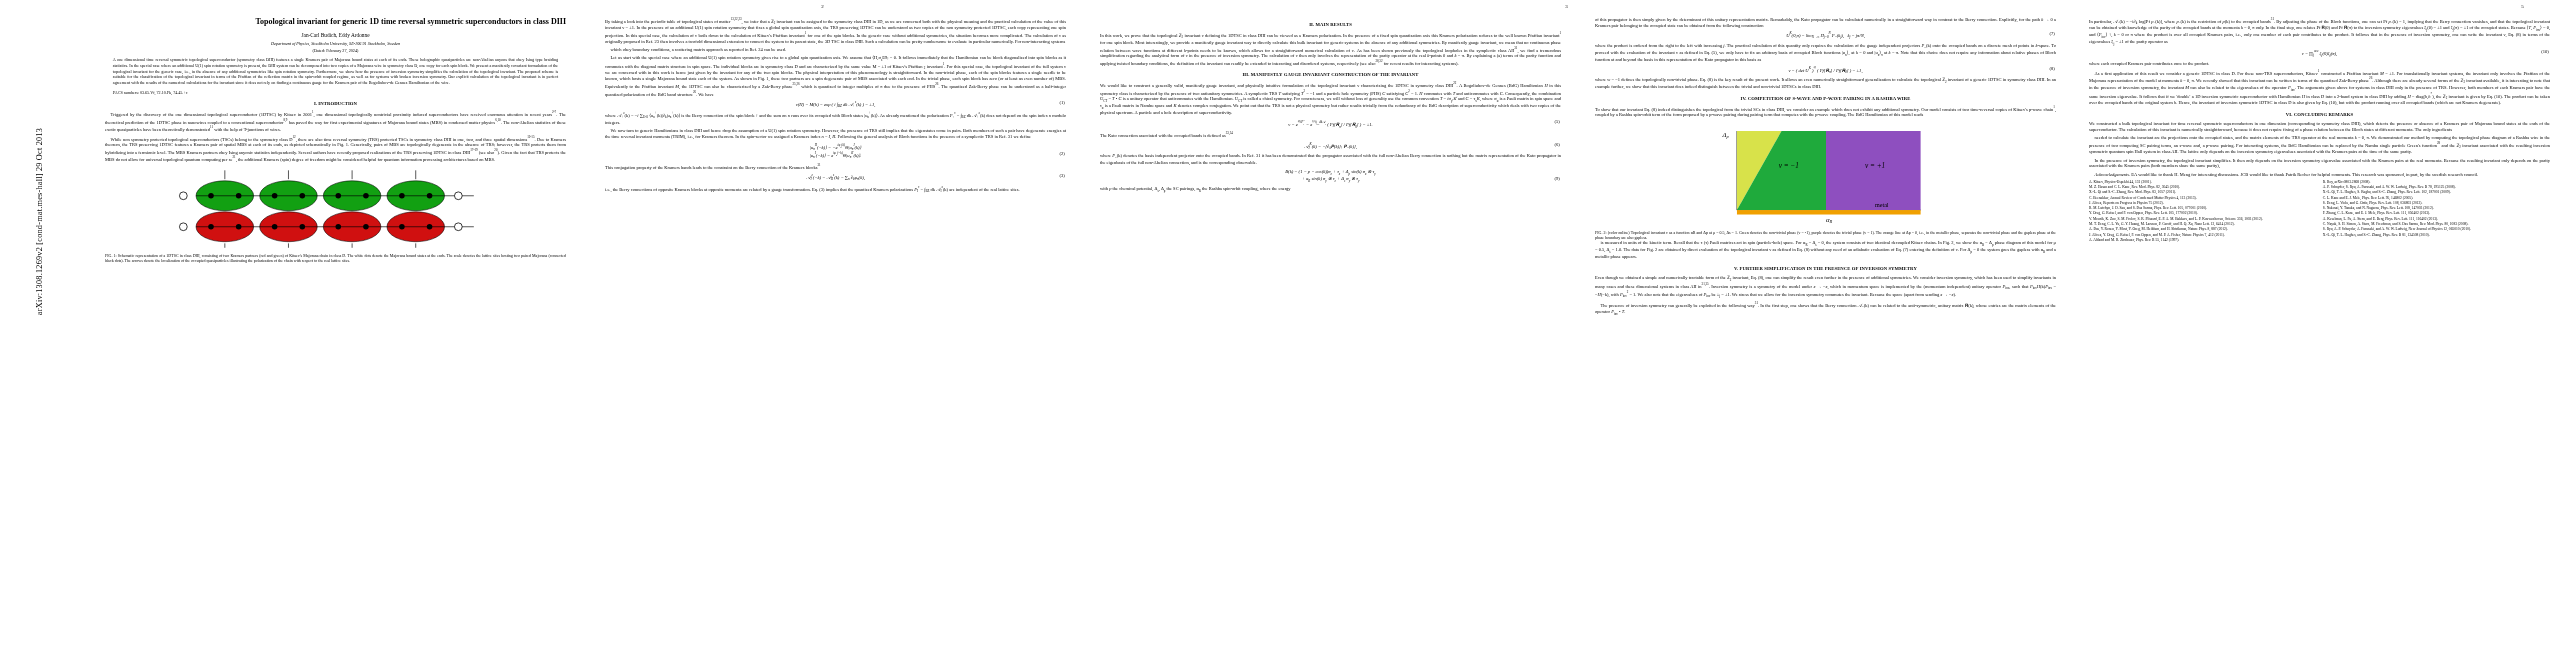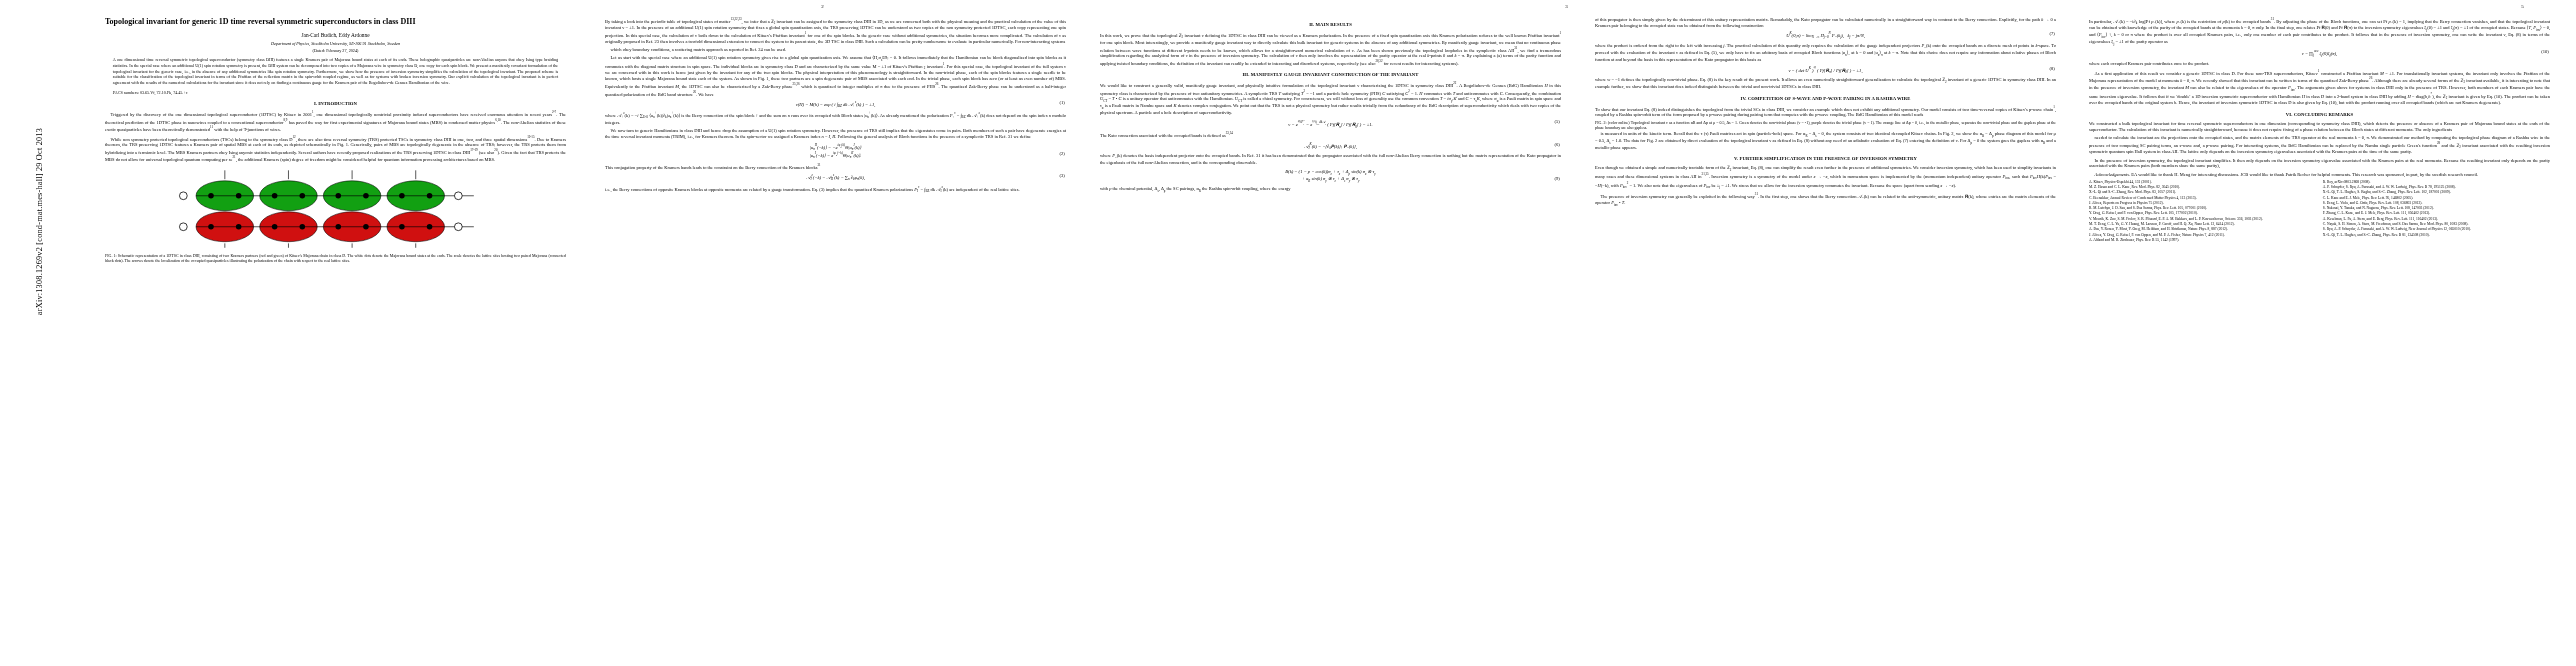--- a/index.html
+++ b/index.html
@@ -53,21 +53,21 @@
     position:absolute;
     top:4.4px;
     font-size:5px;
     text-align:center;
     width:33px;
   }
 
   .title{
     font-size:8px;
     font-weight:bold;
-    text-align:left;
+    text-align:right;
     line-height:1.25;
     margin-bottom:5.6px;
   }
   .authors{
     text-align:center;
     font-size:5.3px;
     margin-bottom:1.7px;
   }
   .affil{
     text-align:center;
@@ -299,20 +299,38 @@
       <div class="eq">
         ν = ( det <i>U</i><sup>K</sup> )<sup>½</sup> ( Pf[𝐑<sub>π</sub>] / Pf[𝐑<sub>0</sub>] ) = ±1, <span class="eqn">(8)</span>
       </div>
 
       <p class="noind">where <i>w</i> = −1 defines the topologically non-trivial phase. Eq. (8) is the key result of the present work. It allows an even numerically straightforward generalization to calculate the topological ℤ<sub>2</sub> invariant of a generic 1DTSC in symmetry class DIII. In an example further, we show that this invariant does indeed distinguish between the trivial and non-trivial 1DTSCs in class DIII.</p>
 
       <div class="sec">IV.  COMPETITION OF S-WAVE AND P-WAVE PAIRING IN A RASHBA WIRE</div>
 
       <p class="noind">To show that our invariant Eq. (8) indeed distinguishes the topological from the trivial SCs in class DIII, we consider an example which does not exhibit any additional symmetry. Our model consists of two time-reversal copies of Kitaev's p-wave chain<sup>1</sup>, coupled by a Rashba spin-orbit term of the form proposed by a p-wave pairing during pairing term that competes with the p-wave coupling. The BdG Hamiltonian of this model reads</p>
 
+      <div class="fig2">
+        <svg width="256" height="103" viewBox="0 0 460 185" style="font-size:8.1px">
+
+          <line x1="70" y1="160" x2="400" y2="160" stroke="#000" stroke-width="1.3"></line>
+          <line x1="70" y1="160" x2="70" y2="18" stroke="#000" stroke-width="1.3"></line>
+
+          <path d="M70 160 L70 18 L150 18 Z" fill="#d8e24a"></path>
+          <path d="M150 18 L70 160 L230 160 L230 18 Z" fill="#1faa3c"></path>
+          <path d="M230 18 L230 160 L400 160 L400 18 Z" fill="#8e4fbf"></path>
+          <rect x="70" y="160" width="330" height="8" fill="#f0a000"></rect>
+
+          <text x="145" y="85" font-family="Liberation Serif, serif" font-size="13" fill="#000" font-style="italic">ν = −1</text>
+          <text x="300" y="85" font-family="Liberation Serif, serif" font-size="13" fill="#000" font-style="italic">ν = +1</text>
+          <text x="318" y="155" font-family="Liberation Serif, serif" font-size="11" fill="#000">metal</text>
+          <text x="230" y="181" font-family="Liberation Serif, serif" font-size="12" fill="#000" font-style="italic">α<tspan font-size="8" dy="2">R</tspan></text>
+          <text x="44" y="28" font-family="Liberation Serif, serif" font-size="12" fill="#000" font-style="italic">Δ<tspan font-size="8" dy="2">p</tspan></text>
+        </svg>
+      </div>
       <div class="figcap">FIG. 2: (color online) Topological invariant ν as a function αR and Δp at μ = 0.5, Δs = 1. Green denotes the non-trivial phase (ν = -1), purple denotes the trivial phase (ν = 1). The orange line at Δp = 0, i.e., in the metallic phase, separates the non-trivial phase and the gapless phase at the phase boundary are also gapless.</div>
 
       <p>is measured in units of the kinetic term. Recall that the τ (τ) Pauli matrices act in spin (particle-hole) space. For α<sub>R</sub> = Δ<sub>s</sub> = 0, the system consists of two identical decoupled Kitaev chains. In Fig. 2, we show the α<sub>R</sub> − Δ<sub>p</sub> phase diagram of this model for μ = 0.5, Δ<sub>s</sub> = 1.0. The data for Fig. 2 are obtained by direct evaluation of the topological invariant ν as defined in Eq. (8) without any need of an adiabatic evaluation of Eq. (7) entering the definition of ν. For Δ<sub>p</sub> = 0 the system goes the gapless with α<sub>R</sub> and a metallic phase appears.</p>
 
       <div class="sec">V.  FURTHER SIMPLIFICATION IN THE PRESENCE OF INVERSION SYMMETRY</div>
 
       <p class="noind">Even though we obtained a simple and numerically tractable form of the ℤ<sub>2</sub> invariant, Eq. (8), one can simplify the result even further in the presence of additional symmetries. We consider inversion symmetry, which has been used to simplify invariants in many cases and these dimensional systems in class AII in<sup>31,35</sup>. Inversion symmetry is a symmetry of the model under <i>x</i> → −<i>x</i>, which in momentum space is implemented by the (momentum independent) unitary operator <i>P</i><sub>inv</sub>, such that <i>P</i><sub>inv</sub><i>H</i>(k)<i>P</i><sub>inv</sub> = −<i>H</i>(−k), with <i>P</i><sub>inv</sub><sup>2</sup> = 1. We also note that the eigenvalues of <i>P</i><sub>inv</sub> be ±<sub>j</sub> = ±1. We stress that we allow for the inversion symmetry commutes the invariant. Because the space (apart from sending <i>x</i> → −<i>x</i>).</p>
 
       <p>The presence of inversion symmetry can generally be exploited in the following way<sup>31</sup>. In the first step, one shows that the Berry connection 𝒜<sub>−</sub>(k) can be related to the anti-symmetric, unitary matrix 𝐑(k), whose entries are the matrix elements of the operator <i>P</i><sub>inv</sub> • <i>T</i>.</p>
     </div>

